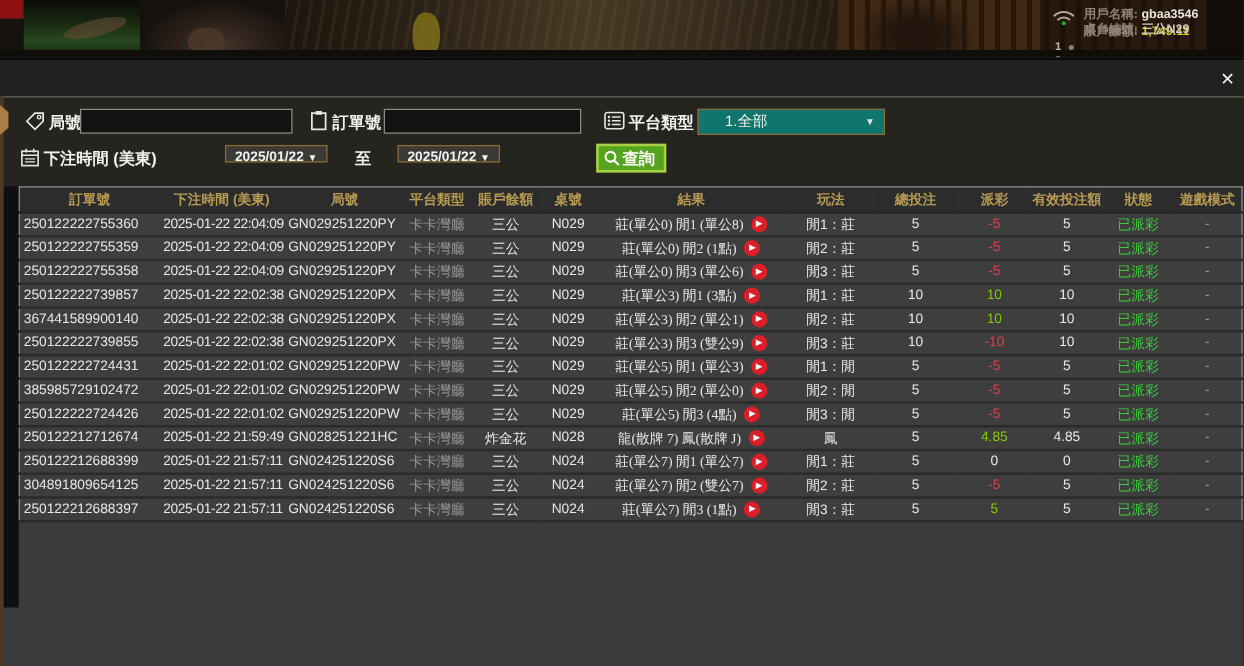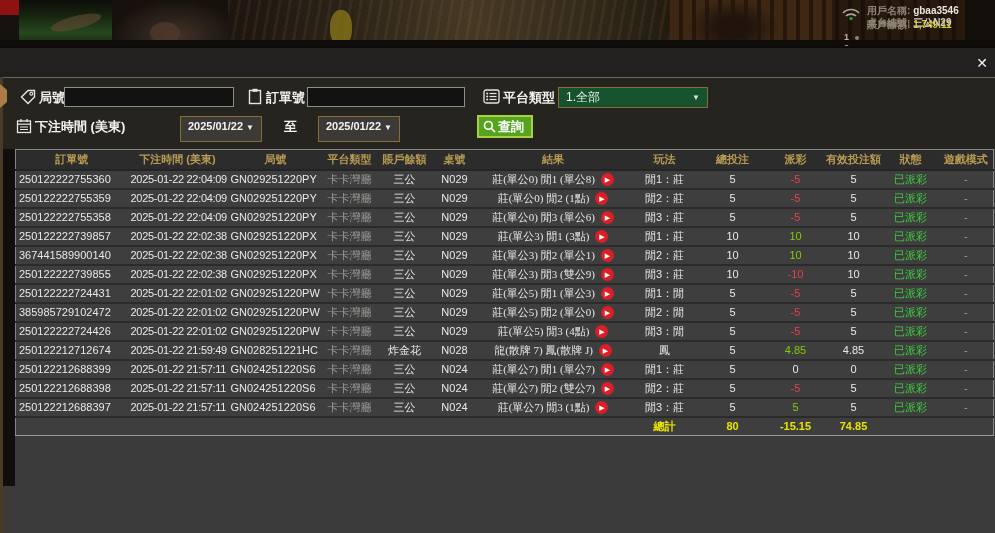--- a/index.html
+++ b/index.html
@@ -50,24 +50,24 @@
 
   .left-line { position:absolute; left:0; top:29px; width:3px; height:458px; background:#4c3a26; }
   .left-tab  { position:absolute; left:0; top:36px; width:7px; height:24px; background:#ab7c45;
                clip-path:polygon(0 0,100% 25%,100% 75%,0 100%); }
   .left-gutter { position:absolute; left:3px; top:101px; width:12px; height:337px; background:#0f0f0f; }
 
   .f-label { position:absolute; color:#f2f1ee; font-size:13px; font-weight:bold; white-space:nowrap; }
   .f-icon  { position:absolute; }
   .f-input { position:absolute; height:20px; background:#121210; border:1px solid #8d8d88;
              color:#e8e8e8; font-size:12px; padding:0 4px; font-family:inherit; }
-  .f-select { position:absolute; height:21px; background:#14532d; border:1px solid #8a6a35;
-              color:#f0f0ee; font-size:12px; line-height:19px; padding-left:7px; cursor:pointer; }
+  .f-select { position:absolute; height:21px; background:#0f766e; border:1px solid #8a6a35;
+              color:#f0f0ee; font-size:12px; line-height:19px; padding-left:21px; cursor:pointer; }
   .f-select .arr { position:absolute; right:7px; top:0; font-size:8px; color:#e0e0e0; }
-  .f-date { position:absolute; width:82px; height:26px; background:#3b3a36; border:1px solid #8a6a35;
+  .f-date { position:absolute; width:82px; height:14px; background:#3b3a36; border:1px solid #8a6a35;
             color:#f2f2f0; font-size:11px; font-weight:bold; line-height:19px; text-align:center; cursor:pointer; }
   .f-date .arr { font-size:8px; }
   .btn-search { position:absolute; left:477px; top:67px; height:23px; padding:0 7px 0 4px;
                 background:#55a41e; border:2px solid #a9d045; color:#fff; font-size:13px; font-weight:bold;
                 line-height:19px; cursor:pointer; white-space:nowrap; }
   .btn-search svg { vertical-align:-2px; margin-right:2px; }
 
   
   .tbl-wrap { position:absolute; left:15px; top:101px; }
   table { table-layout:fixed; width:978px; border-collapse:collapse; background:#3e3e3e; border:1px solid #858585; }
@@ -396,21 +396,21 @@
               <td>N024</td>
               <td class="res"><span class="rtxt">莊(單公7) 閒1 (單公7)</span><span class="play">▶</span></td>
               <td>閒1：莊</td>
               <td>5</td>
               <td>0</td>
               <td>0</td>
               <td class="ok">已派彩</td>
               <td class="dim">-</td>
             </tr>
             <tr>
-              <td class="al">250122212688398</td>
+              <td class="al">304891809654125</td>
               <td class="al tm">2025-01-22 21:57:11</td>
               <td class="al">GN024251220S6</td>
               <td class="dim">卡卡灣廳</td>
               <td>三公</td>
               <td>N024</td>
               <td class="res"><span class="rtxt">莊(單公7) 閒2 (雙公7)</span><span class="play">▶</span></td>
               <td>閒2：莊</td>
               <td>5</td>
               <td class="neg">-5</td>
               <td>5</td>
@@ -425,25 +425,17 @@
               <td>三公</td>
               <td>N024</td>
               <td class="res"><span class="rtxt">莊(單公7) 閒3 (1點)</span><span class="play">▶</span></td>
               <td>閒3：莊</td>
               <td>5</td>
               <td class="pos">5</td>
               <td>5</td>
               <td class="ok">已派彩</td>
               <td class="dim">-</td>
             </tr>
-            <tr class="sum">
-              <td colspan="7"></td>
-              <td class="yl">總計</td>
-              <td class="yl">80</td>
-              <td class="yl">-15.15</td>
-              <td class="yl">74.85</td>
-              <td colspan="2"></td>
-            </tr>
           </tbody>
       </table>
     </div>
   </div>
 </div>
 
 </body></html>

